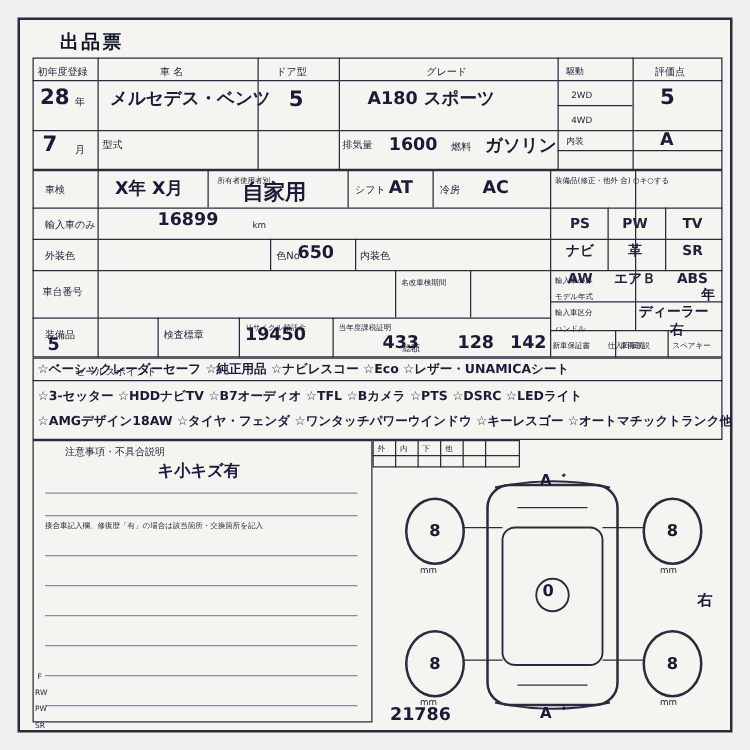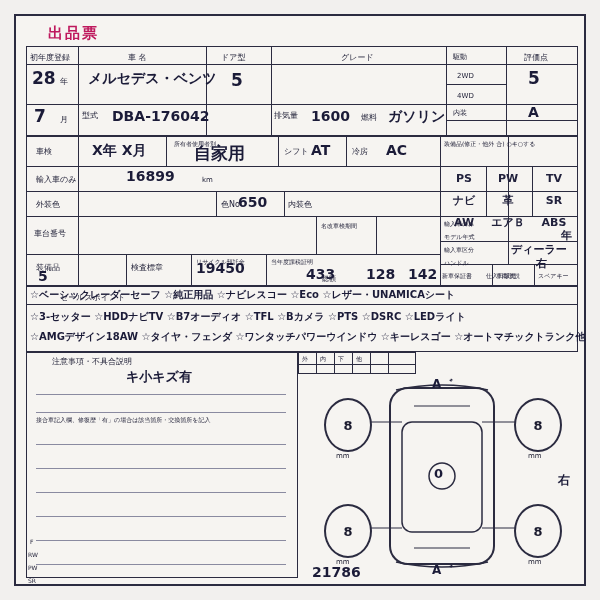--- a/index.html
+++ b/index.html
@@ -43,21 +43,21 @@
   }
   .hand.big{font-size:17px;}
   .hand.mid{font-size:14px;}
   .hand.sml{font-size:11px;}
   .title{
     position:absolute;
     font-size:15px;
     font-weight:bold;
     letter-spacing:2px;
     font-family:"DejaVu Sans", sans-serif;
-    color:#be185d;
+    color:#0f172a;
   }
   .gradecell{
     position:absolute;
     display:flex;align-items:center;justify-content:center;
     font-size:11px;font-weight:bold;
     font-family:"DejaVu Sans", sans-serif;
     color:#21213c;
   }
   .dotline{
     position:absolute;
@@ -114,22 +114,22 @@
   <div class="lbl" style="left:258px;top:94px;">排気量</div>
   <div class="lbl" style="left:345px;top:96px;">燃料</div>
   <div class="lbl sm" style="left:437px;top:92px;">内装</div>
 
   <div class="hand big" style="left:16px;top:52px;">28</div>
   <div class="lbl" style="left:44px;top:60px;">年</div>
   <div class="hand big" style="left:18px;top:90px;">7</div>
   <div class="lbl" style="left:44px;top:98px;">月</div>
   <div class="hand mid" style="left:72px;top:54px;">メルセデス・ベンツ</div>
   <div class="hand big" style="left:215px;top:54px;">5</div>
+  <div class="hand mid" style="left:278px;top:54px;">A180 スポーツ</div>
   <div class="hand big" style="left:512px;top:52px;">5</div>
-  <div class="hand mid" style="left:96px;top:92px;">DBA-176042</div>
   <div class="hand mid" style="left:295px;top:92px;">1600</div>
   <div class="hand mid" style="left:372px;top:92px;">ガソリン</div>
   <div class="hand mid" style="left:512px;top:88px;">A</div>
 
   <div class="box" style="left:10px;top:120px;width:552px;height:150px;"></div>
 
   <div class="ln vl" style="left:62px;top:120px;height:150px;"></div>
   <div class="ln vl" style="left:150px;top:120px;height:30px;"></div>
   <div class="ln vl" style="left:262px;top:120px;height:30px;"></div>
   <div class="ln vl" style="left:330px;top:120px;height:30px;"></div>

